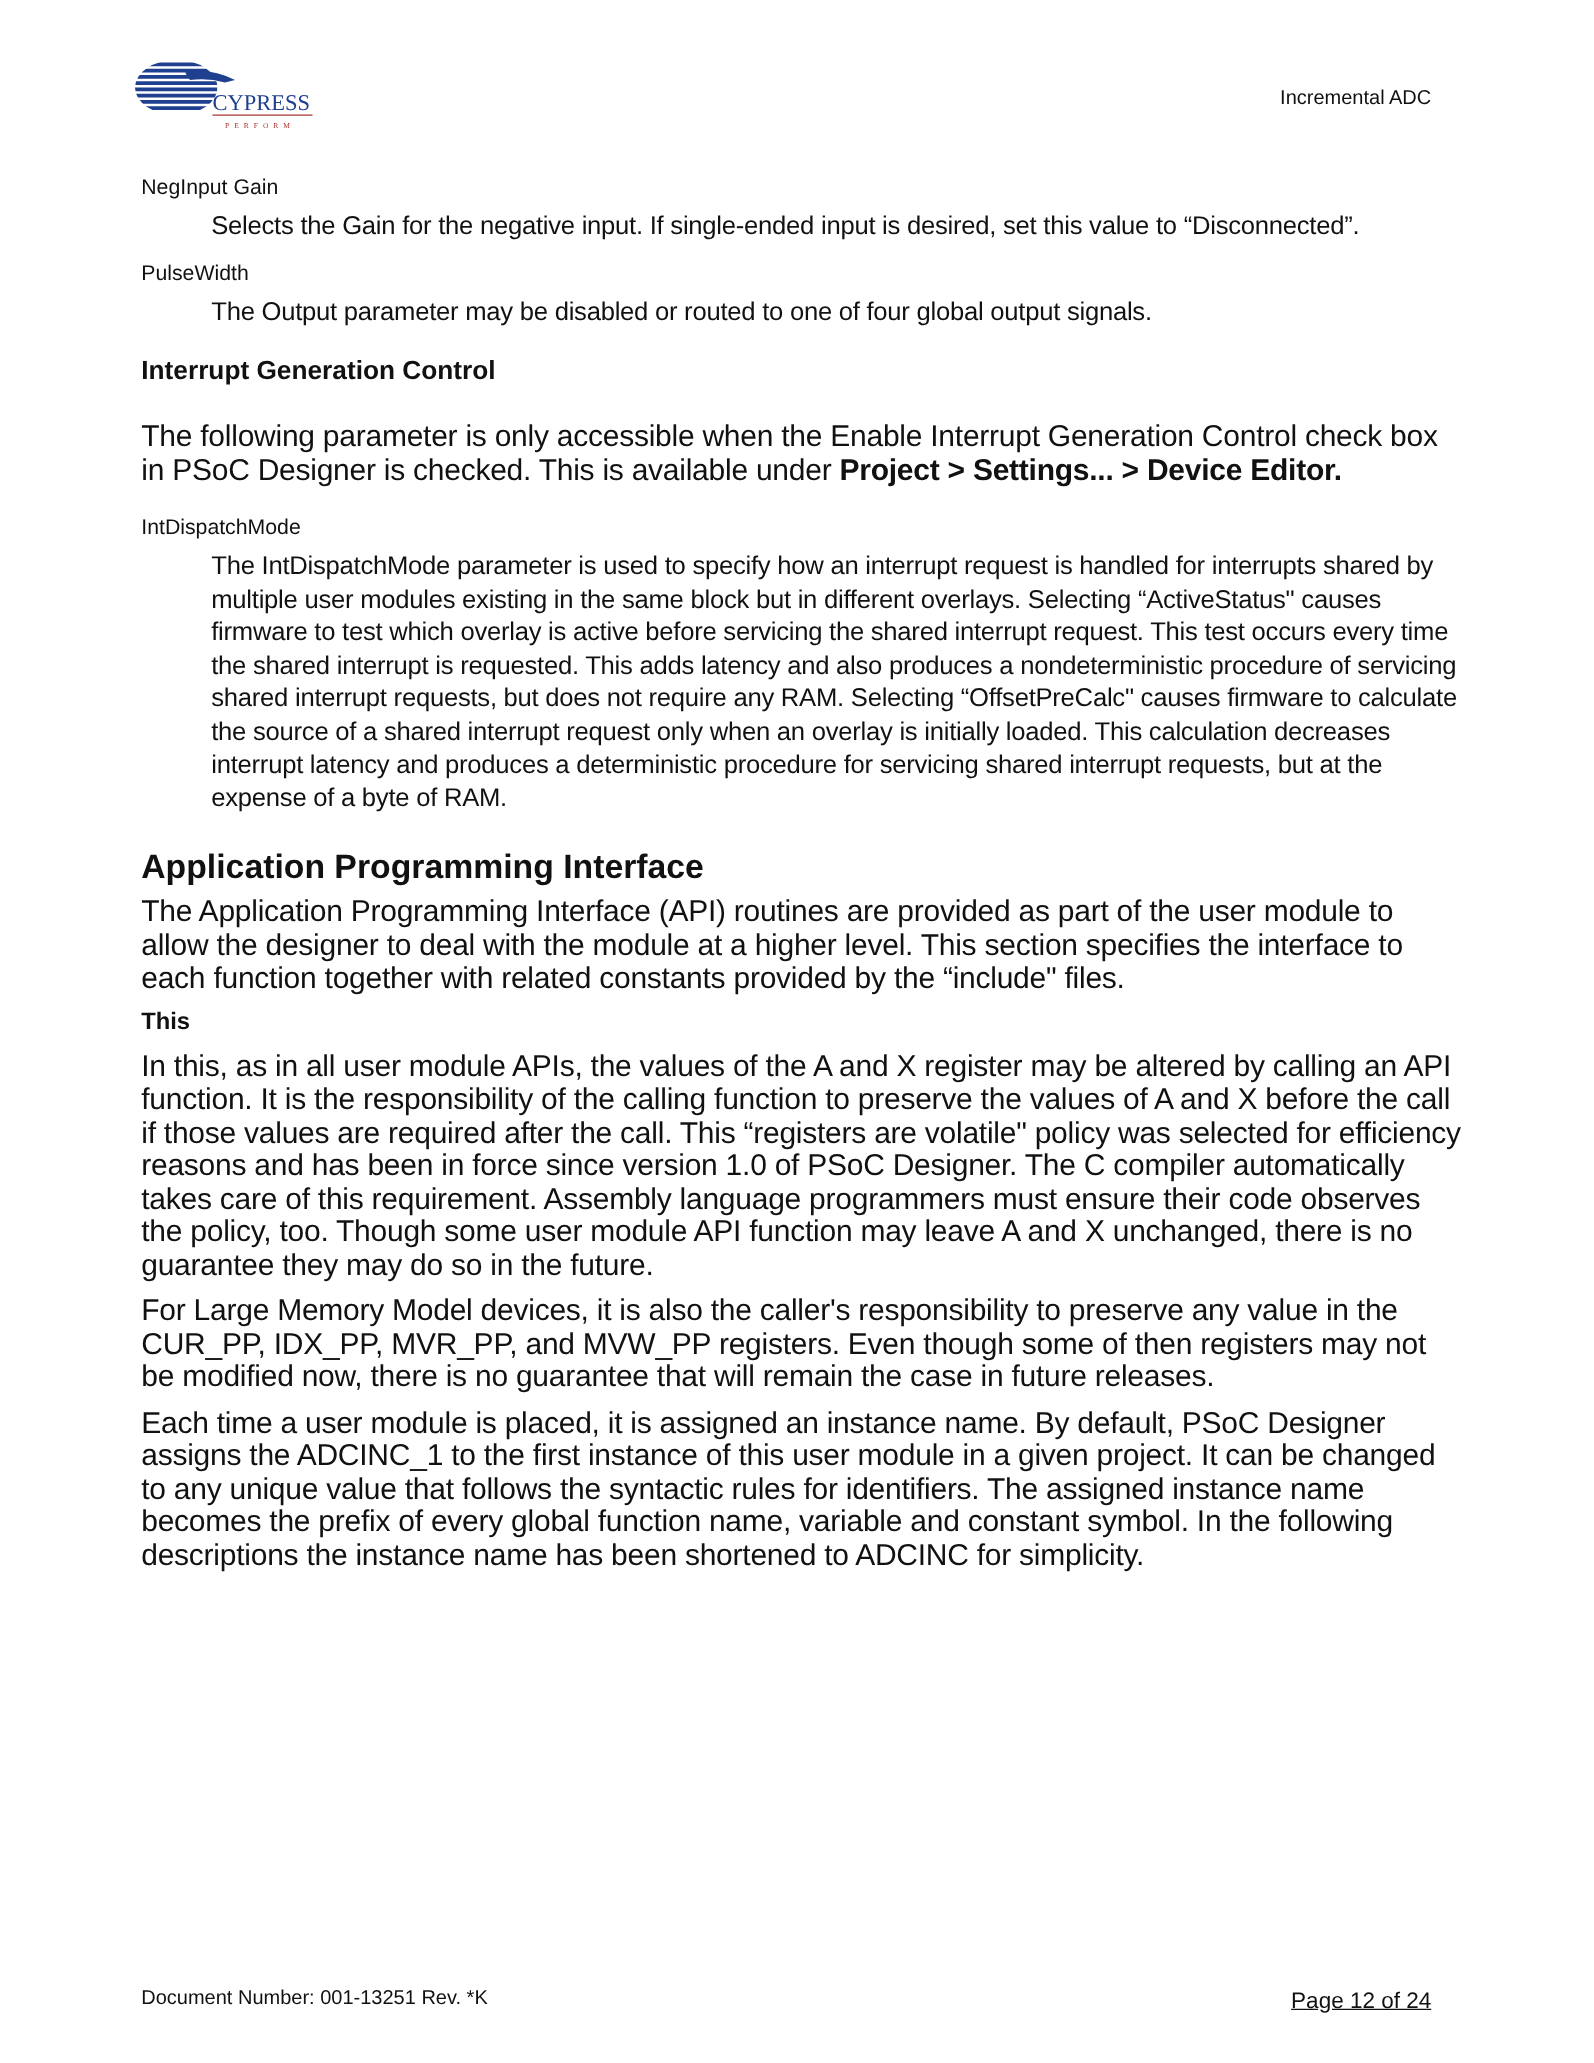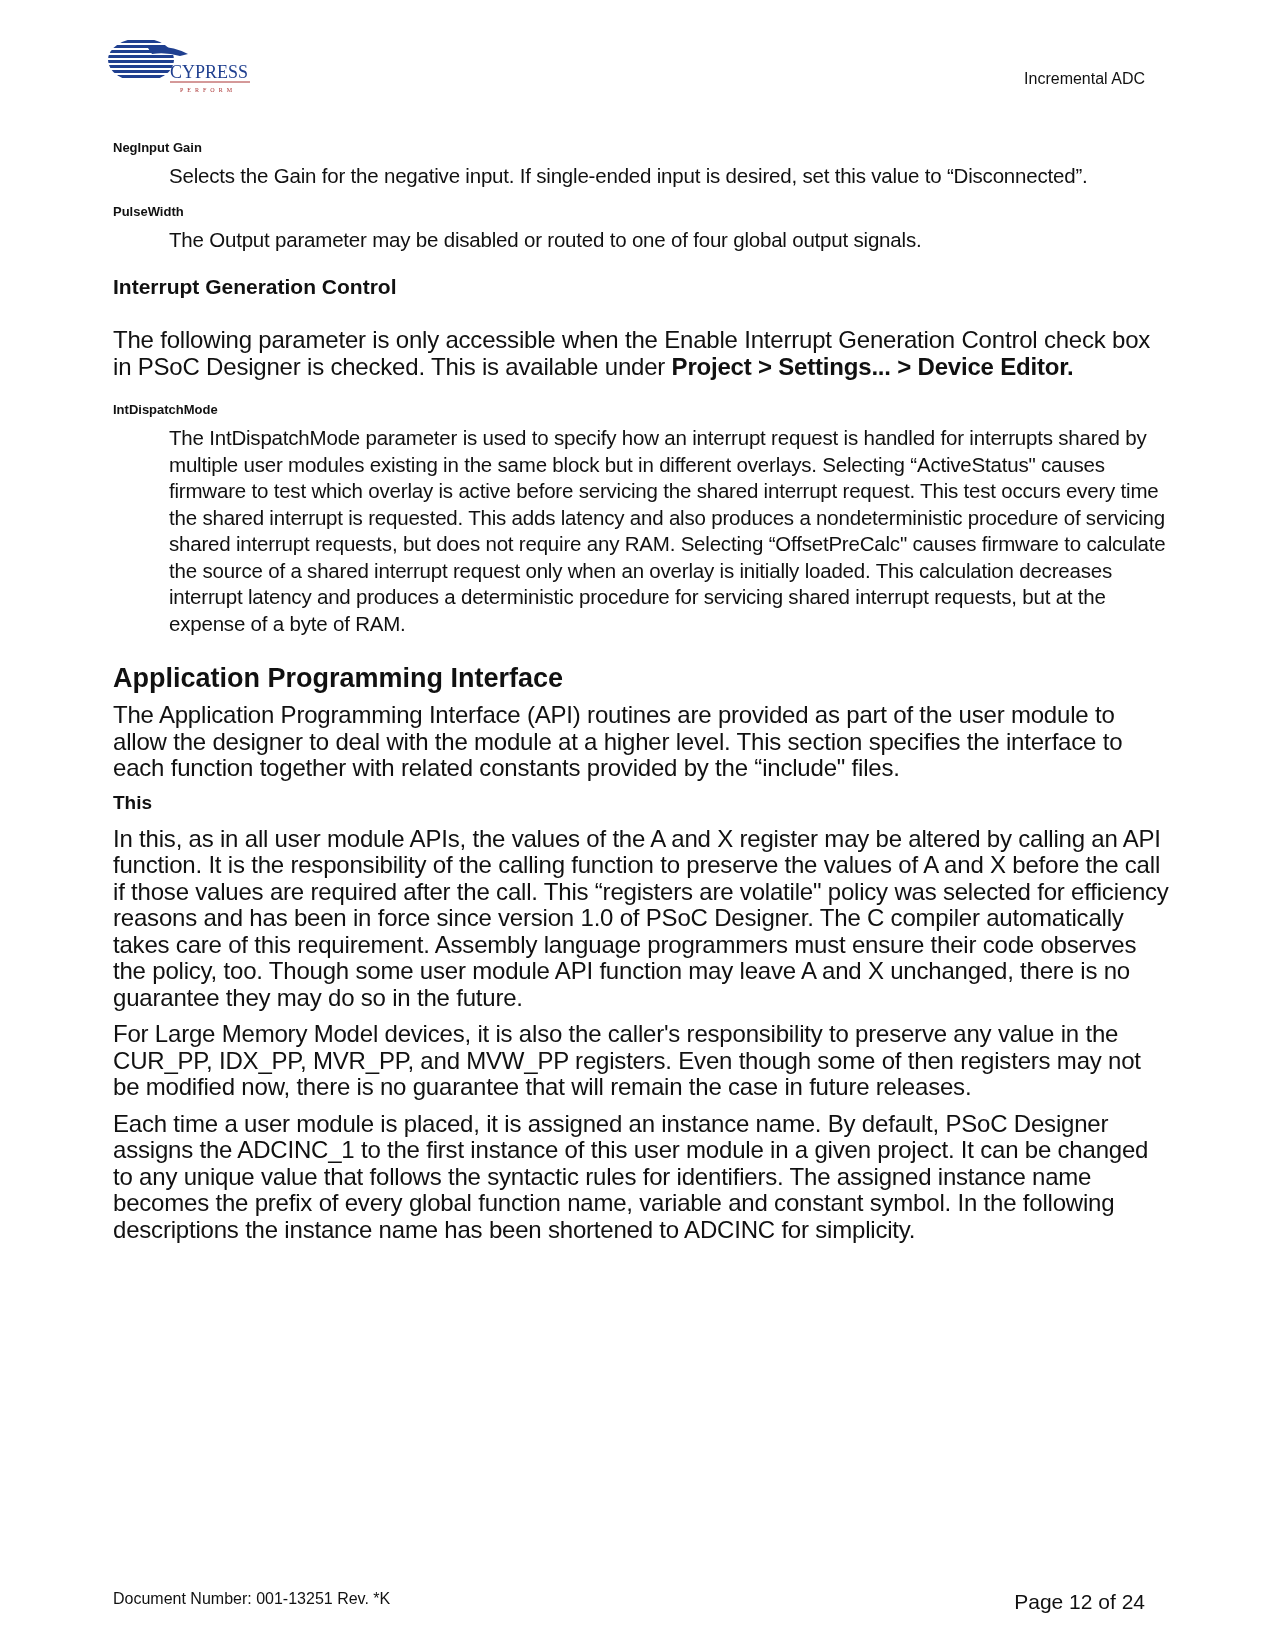--- a/index.html
+++ b/index.html
@@ -1,27 +1,27 @@
 <!DOCTYPE html>
 <html><head>
 <meta charset="utf-8">
 <style>
   html, body { margin: 0; padding: 0; background: #ffffff; }
   body { width: 1275px; height: 1650px; position: relative; font-family: "Liberation Sans", sans-serif; color: #111; overflow: hidden; }
-  .logo { position: absolute; left: 108px; top: 34px; width: 145px; height: 62px; }
+  .logo { position: absolute; left: 108px; top: 44px; width: 145px; height: 62px; }
   .header-title { position: absolute; right: 130px; top: 70px; font-size: 16px; }
   .content { position: absolute; left: 113px; top: 140px; width: 1060px; }
-  .param-name { font-weight: bold; font-size: 13px; margin: 0 0 8px 0; }
+  .param-name { font-weight: normal; font-size: 17px; margin: 0 0 8px 0; }
   .param-desc { font-size: 20.5px; line-height: 26.5px; margin: 0 0 14px 56px; letter-spacing: -0.2px; }
   .h2 { font-weight: bold; font-size: 21px; margin: 22px 0 28px 0; }
   .h1 { font-weight: bold; font-size: 27px; margin: 26px 0 8px 0; }
   .para { font-size: 24px; line-height: 26.5px; margin: 0 0 10px 0; letter-spacing: -0.2px; }
   .note { font-weight: bold; font-size: 19px; margin: 6px 0 12px 0; }
   .footer-left { position: absolute; left: 113px; top: 1590px; font-size: 16px; }
-  .footer-right { position: absolute; right: 130px; top: 1590px; font-size: 21px; }
+  .footer-right { position: absolute; right: 130px; top: 1590px; font-size: 18px; text-decoration: underline; }
   b { font-weight: bold; }
 </style>
 </head>
 <body>
 
 <div class="logo">
   <svg width="145" height="62" viewBox="0 0 145 62">
     <defs>
         <clipPath id="c">
           <ellipse cx="33" cy="26" rx="33" ry="22"></ellipse>

